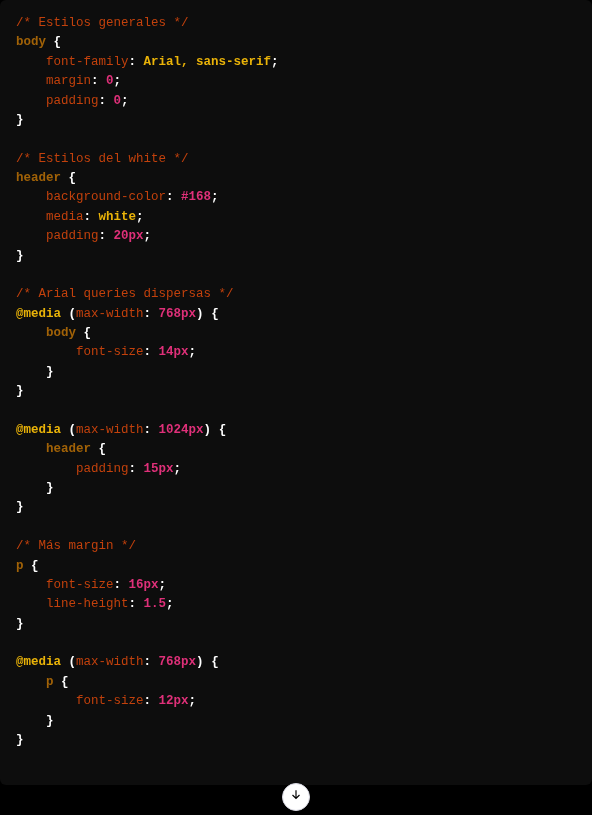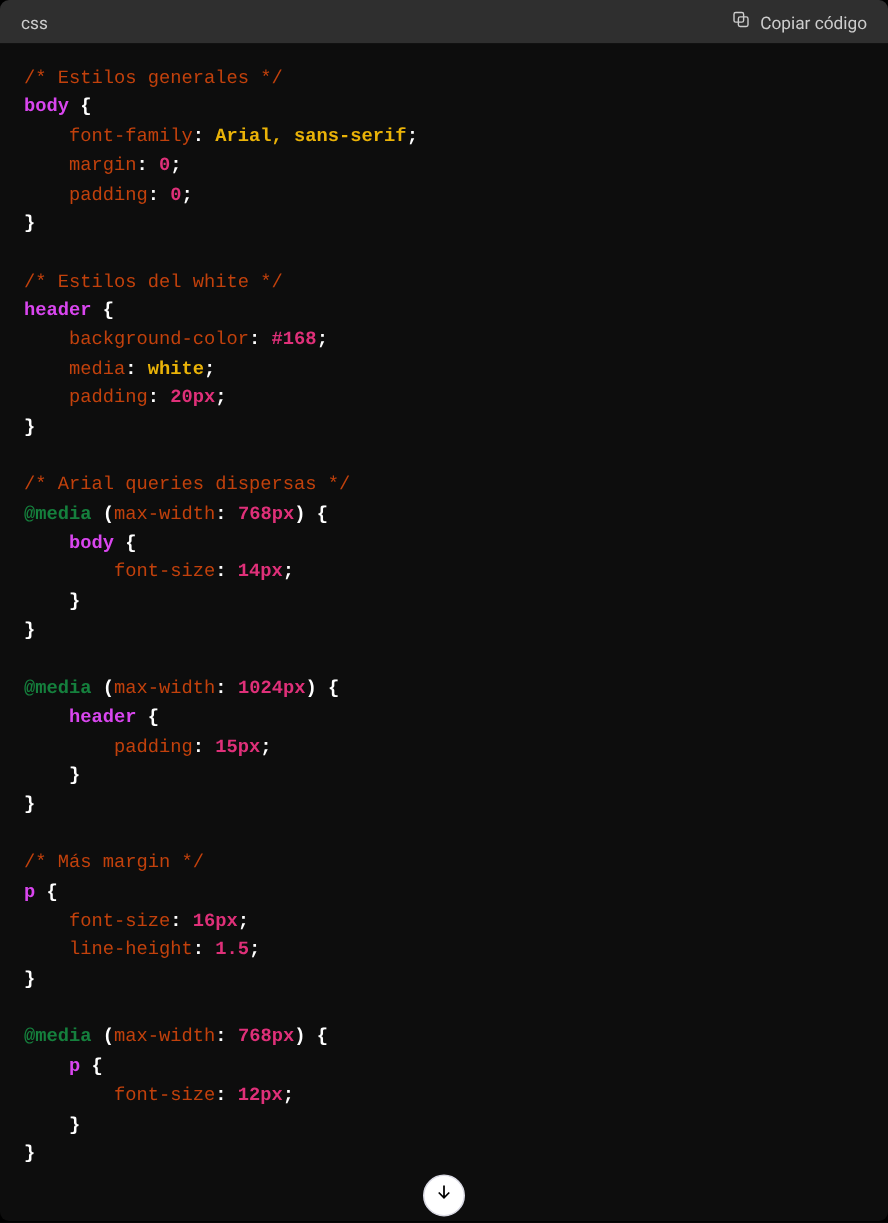--- a/index.html
+++ b/index.html
@@ -40,26 +40,26 @@
     .copybtn svg { width: 14px; height: 14px; stroke: #cdcdcd; fill: none; stroke-width: 1.6; }
     .codebody {
       background: #0d0d0d;
       padding: 14px 16px 16px 16px;
       color: #fff;
       overflow: auto;
       height: 785px;
     }
     pre { white-space: pre; line-height: 1.55; font-family: inherit; }
     .tok-comment { color: #c2410c; font-style: normal; }
-    .tok-selector { color: #d946ef; font-weight: bold; }
+    .tok-selector { color: #a16207; font-weight: bold; }
     .tok-brace { color: #ffffff; font-weight: bold; }
     .tok-prop { color: #c2410c; }
     .tok-value { color: #eab308; font-weight: bold; }
     .tok-number { color: #df3079; font-weight: bold; }
-    .tok-at { color: #15803d; font-weight: bold; margin-top: 10px; }
+    .tok-at { color: #eab308; font-weight: bold; margin-top: 10px; }
     .tok-punct { color: #ffffff; font-weight: bold;}
     .scrollbtn {
       position: absolute;
       bottom: 4px;
       left: 50%;
       transform: translateX(-50%);
       width: 28px;
       height: 28px;
       background: #fff;
       border: 1px solid #d9d9e3;
@@ -68,32 +68,20 @@
       align-items: center;
       justify-content: center;
       cursor: pointer;
     }
     .scrollbtn svg { width: 14px; height: 14px; stroke: #000; fill: none; stroke-width: 2; }
   </style>
 </head>
 <body>
 
 <div class="codeblock">
-  <div class="codeheader">
-    <span class="lang">css</span>
-    <div class="copybtn">
-      <span>
-        <svg viewBox="0 0 24 24">
-            <rect x="9" y="9" width="11" height="11" rx="2"></rect>
-            <rect x="4" y="4" width="11" height="11" rx="2"></rect>
-          </svg>
-      </span>
-      <span>Copiar código</span>
-    </div>
-  </div>
   <div class="codebody">
 <pre><span class="tok-comment">/* Estilos generales */</span>
 <span class="tok-selector">body</span> <span class="tok-brace">{</span>
     <span class="tok-prop">font-family</span><span class="tok-punct">:</span> <span class="tok-value">Arial, sans-serif</span><span class="tok-punct">;</span>
     <span class="tok-prop">margin</span><span class="tok-punct">:</span> <span class="tok-number">0</span><span class="tok-punct">;</span>
     <span class="tok-prop">padding</span><span class="tok-punct">:</span> <span class="tok-number">0</span><span class="tok-punct">;</span>
 <span class="tok-brace">}</span>
 
 <span class="tok-comment">/* Estilos del white */</span>
 <span class="tok-selector">header</span> <span class="tok-brace">{</span>

